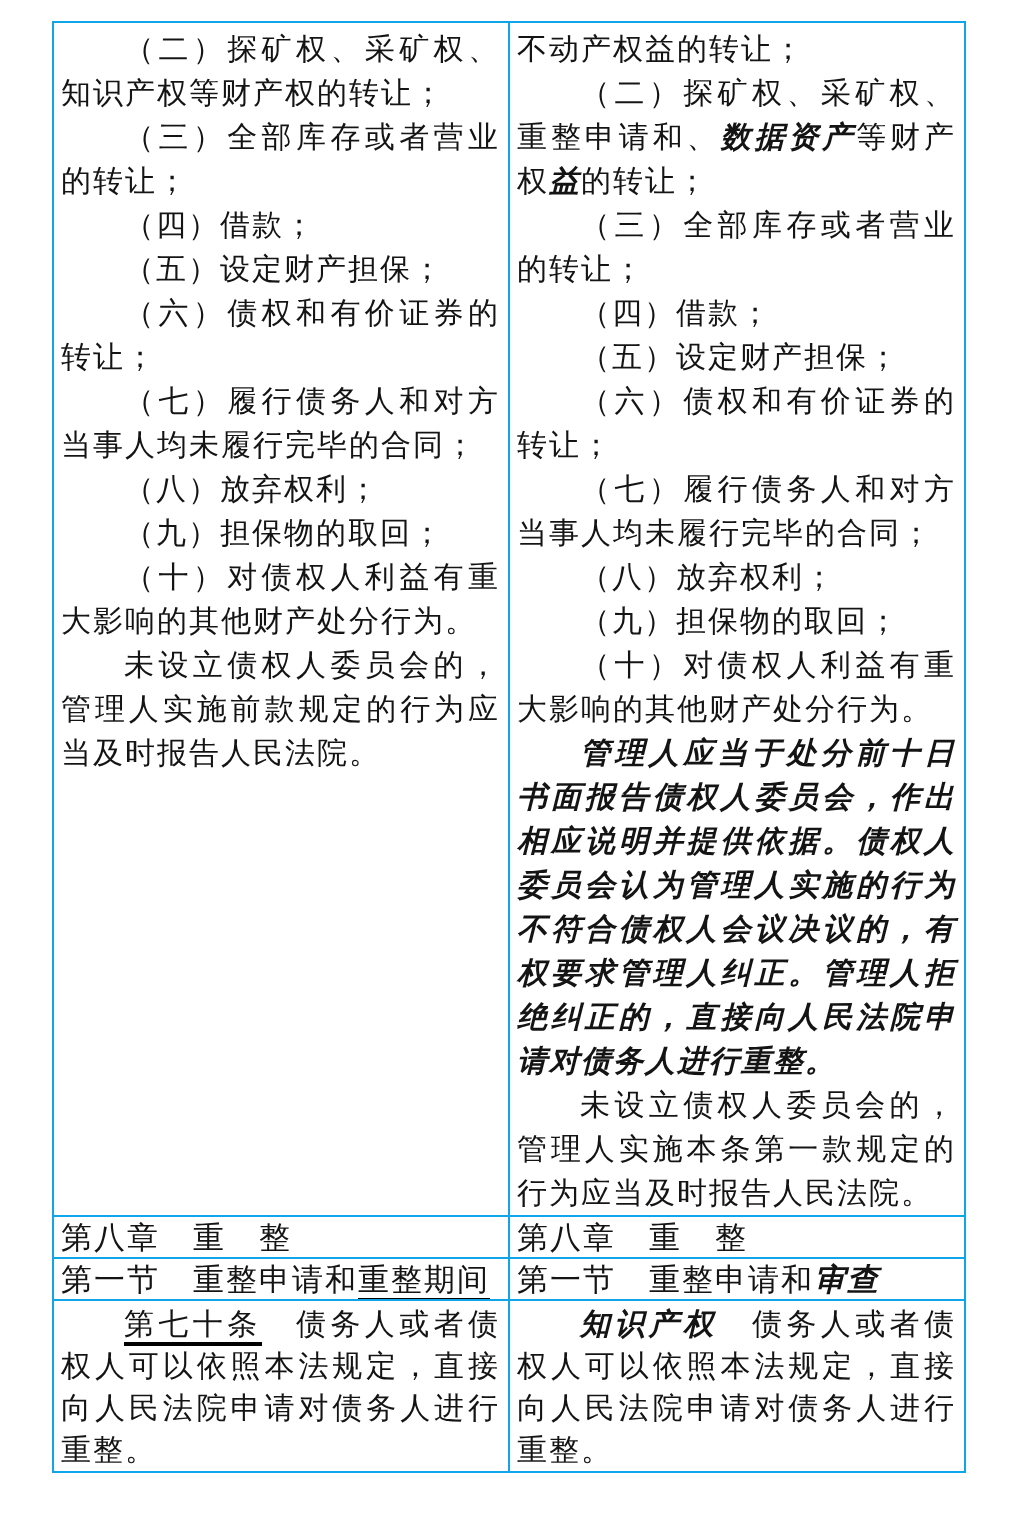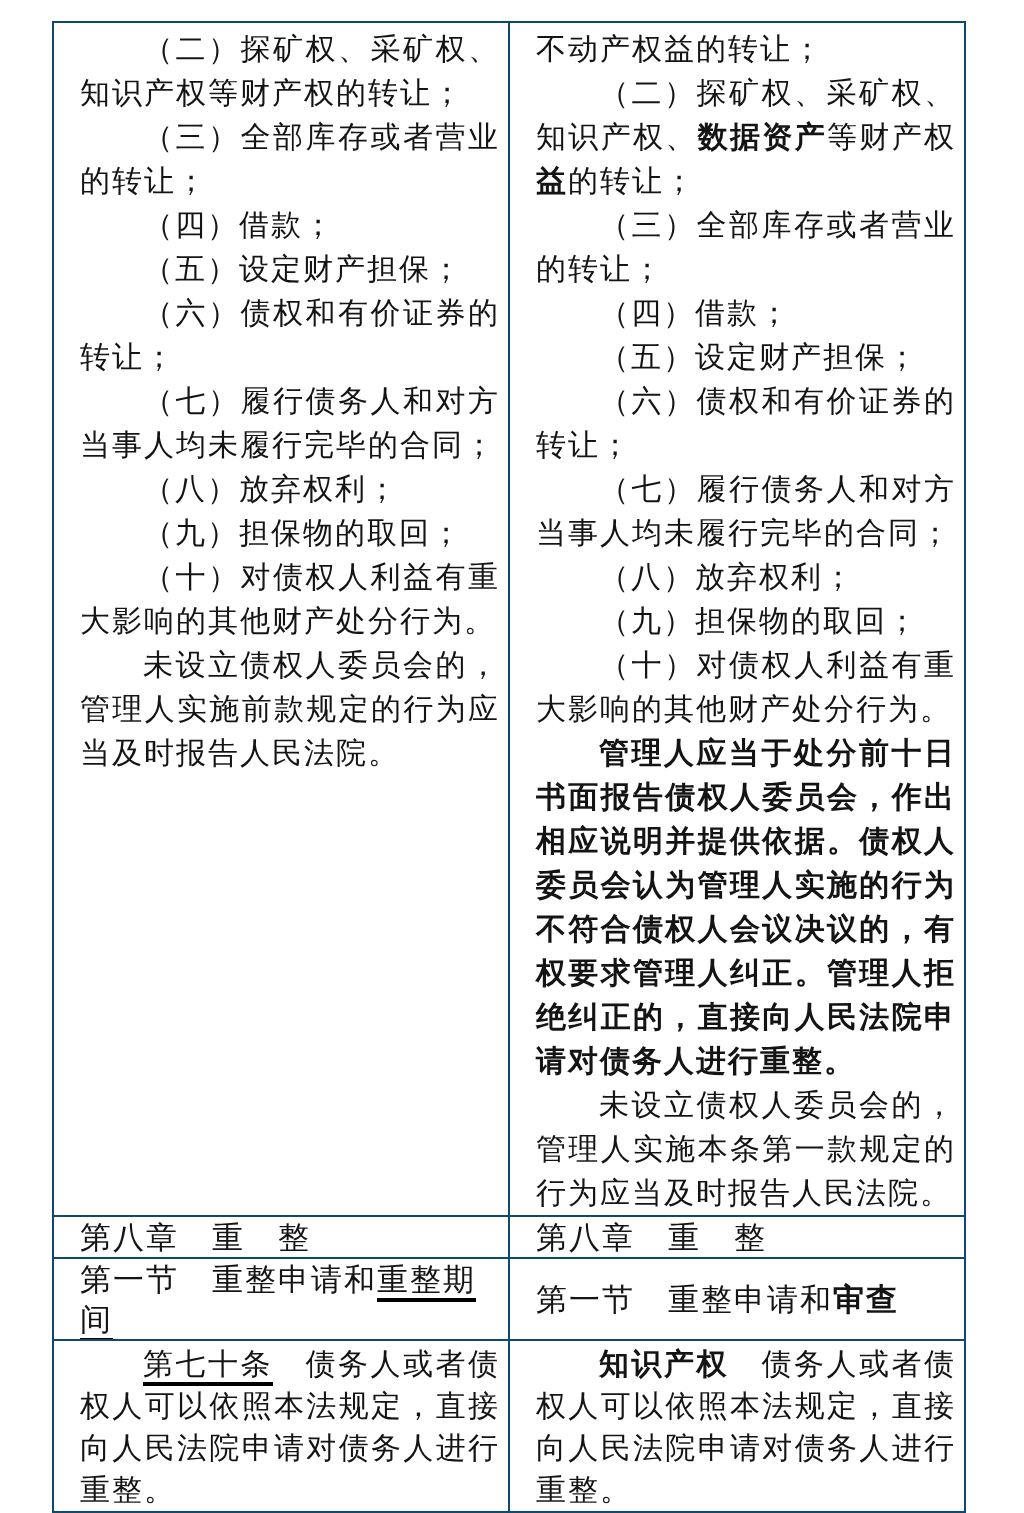--- a/index.html
+++ b/index.html
@@ -23,23 +23,23 @@
   }
   table.cmp {
     position: absolute;
     left: 52px;
     top: 21px;
     width: 914px;
     border-collapse: collapse;
     table-layout: fixed;
   }
   table.cmp td {
-    border: 2px solid #0c4a6e;
+    border: 2px solid #0ea5e9;
     vertical-align: top;
-    padding: 4px 8px 0 26px;
+    padding: 4px 8px 0 7px;
     overflow: hidden;
   }
   
   tr.row-content td { height: 1152px; }
   tr.row-content .para {
     font-size: 30px;
     line-height: 44px;
     text-align: justify;
     text-justify: inter-ideograph;
     letter-spacing: 2px;
@@ -64,20 +64,21 @@
     text-align: justify;
     text-justify: inter-ideograph;
     letter-spacing: 2px;
   }
   .para { margin: 0; }
   .para.indent { text-indent: 2.1em; }
   .para.center { text-align: left; text-indent: 0; }
   .seg.bold {
     font-family: "DejaVu Sans", "Liberation Sans", sans-serif;
     font-weight: 700;
+    font-style: italic;
   }
   .seg.ul {
     border-bottom: 4px solid #000000;
     padding-bottom: 1px;
   }
   .page-number {
     position: absolute;
     right: 56px;
     bottom: 20px;
     font-size: 31px;
@@ -100,21 +101,21 @@
             <div class="para indent"><span class="seg">（五）设定财产担保；</span></div>
             <div class="para indent"><span class="seg">（六）债权和有价证券的转让；</span></div>
             <div class="para indent"><span class="seg">（七）履行债务人和对方当事人均未履行完毕的合同；</span></div>
             <div class="para indent"><span class="seg">（八）放弃权利；</span></div>
             <div class="para indent"><span class="seg">（九）担保物的取回；</span></div>
             <div class="para indent"><span class="seg">（十）对债权人利益有重大影响的其他财产处分行为。</span></div>
             <div class="para indent"><span class="seg">未设立债权人委员会的，管理人实施前款规定的行为应当及时报告人民法院。</span></div>
           </td>
         <td>
             <div class="para"><span class="seg">不动产权益的转让；</span></div>
-            <div class="para indent"><span class="seg">（二）探矿权、采矿权、知识产权、</span><span class="seg bold">数据资产</span><span class="seg">等财产权</span><span class="seg bold">益</span><span class="seg">的转让；</span></div>
+            <div class="para indent"><span class="seg">（二）探矿权、采矿权、重整申请和、</span><span class="seg bold">数据资产</span><span class="seg">等财产权</span><span class="seg bold">益</span><span class="seg">的转让；</span></div>
             <div class="para indent"><span class="seg">（三）全部库存或者营业的转让；</span></div>
             <div class="para indent"><span class="seg">（四）借款；</span></div>
             <div class="para indent"><span class="seg">（五）设定财产担保；</span></div>
             <div class="para indent"><span class="seg">（六）债权和有价证券的转让；</span></div>
             <div class="para indent"><span class="seg">（七）履行债务人和对方当事人均未履行完毕的合同；</span></div>
             <div class="para indent"><span class="seg">（八）放弃权利；</span></div>
             <div class="para indent"><span class="seg">（九）担保物的取回；</span></div>
             <div class="para indent"><span class="seg">（十）对债权人利益有重大影响的其他财产处分行为。</span></div>
             <div class="para indent"><span class="seg bold">管理人应当于处分前十日书面报告债权人委员会，作出相应说明并提供依据。债权人委员会认为管理人实施的行为不符合债权人会议决议的，有权要求管理人纠正。管理人拒绝纠正的，直接向人民法院申请对债务人进行重整。</span></div>
             <div class="para indent"><span class="seg">未设立债权人委员会的，管理人实施本条第一款规定的行为应当及时报告人民法院。</span></div>

